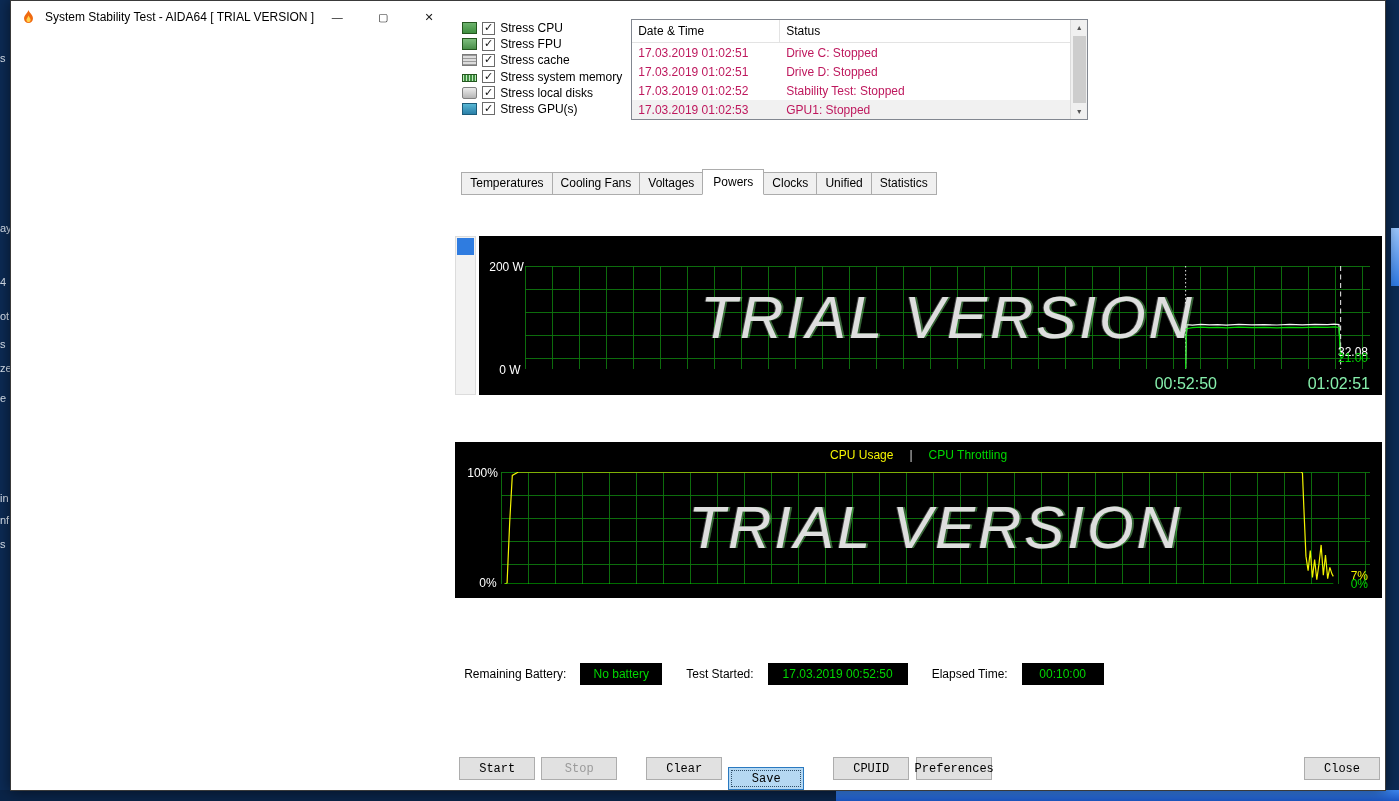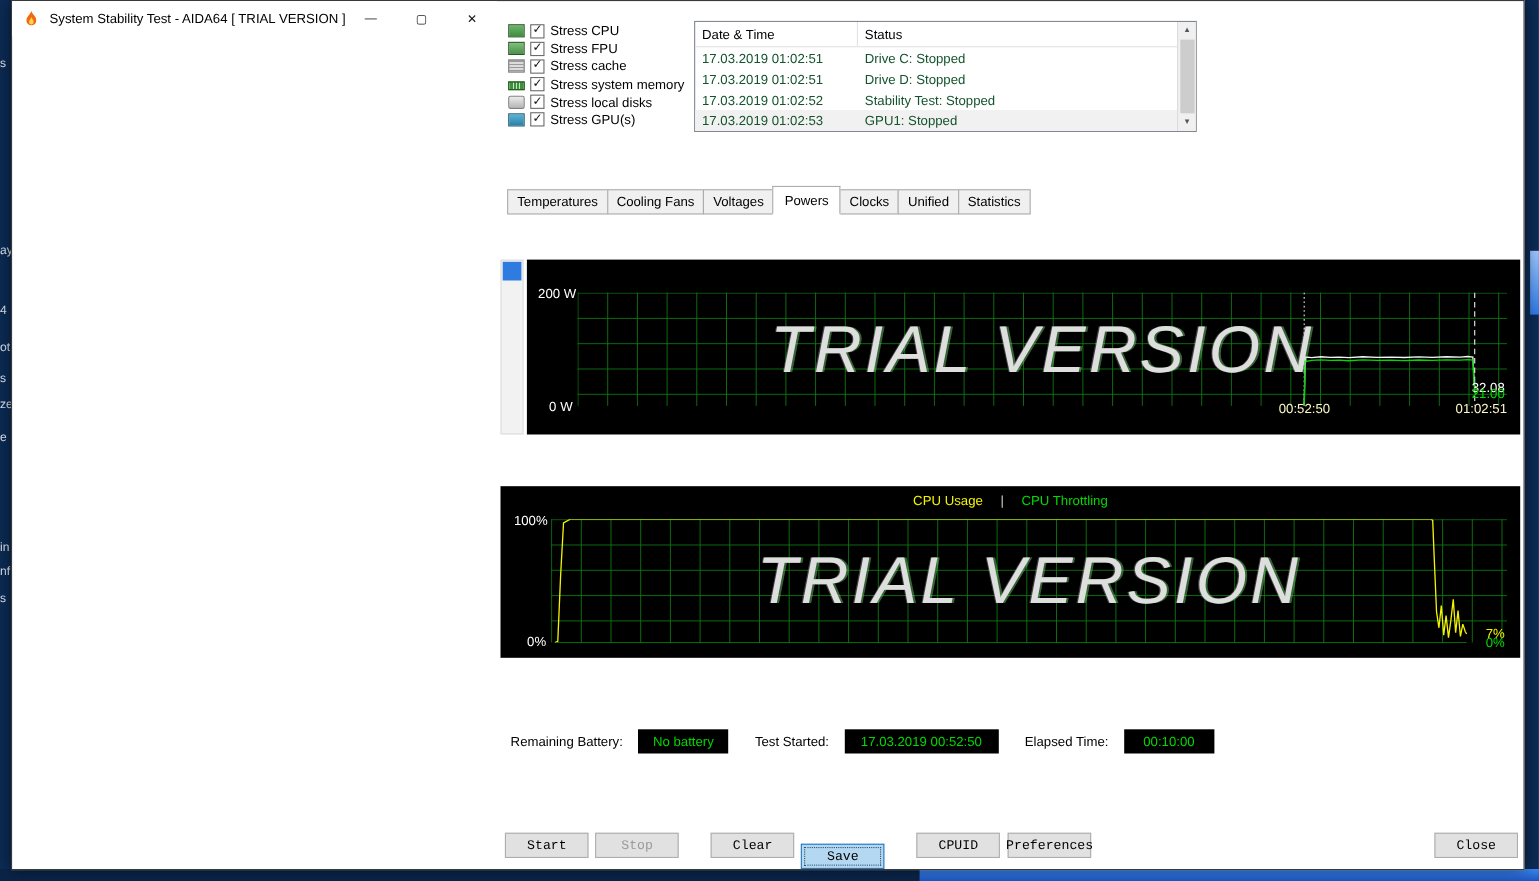--- a/index.html
+++ b/index.html
@@ -46,21 +46,21 @@
         font-size:11px; line-height:1; color:#111; }
   .cb.checked::after { content:"✓"; margin-top:-1px; }
 
   .log { width:457px; margin-left:3px; border:1px solid #828790; background:#fff;
          display:flex; font-size:12px; }
   .log-main { flex:1; display:flex; flex-direction:column; }
   .log-header { display:flex; height:23px; border-bottom:1px solid #e3e3e3; color:#000; }
   .log-header .hc { display:flex; align-items:center; padding-left:6px; }
   .log-header .hc1 { width:148px; border-right:1px solid #e3e3e3; }
   .log-header .hc2 { flex:1; }
-  .log-row { display:flex; height:19px; align-items:center; color:#14532d; }
+  .log-row { display:flex; height:19px; align-items:center; color:#be185d; }
   .log-row .c1 { width:148px; padding-left:6px; }
   .log-row .c2 { flex:1; padding-left:6px; }
   .log-row.highlight { background:#f1f1f1; }
   .log-scroll { width:17px; background:#f0f0f0; border-left:1px solid #dcdcdc;
                 display:flex; flex-direction:column; align-items:center; }
   .scroll-arrow { font-size:7px; color:#555; height:15px; display:flex; align-items:center; }
   .scroll-thumb { width:13px; flex:1; margin:1px 0; background:#cdcdcd; }
 
   
   .tabs { display:flex; margin:13px 0 0 7px; align-items:flex-end; height:22px; }
@@ -94,22 +94,22 @@
   .ylab { position:absolute; font-size:12px; color:#fff; z-index:4; }
   .ylab.top { left:10px; top:24px; }
   .power-chart .ylab.bottom { left:20px; bottom:18px; }
   .usage-chart .ylab.top { left:12px; }
   .usage-chart .ylab.bottom { left:24px; bottom:8px; }
 
   .watermark { position:absolute; inset:0; display:flex; align-items:center; justify-content:center;
                font-size:60px; letter-spacing:3px; color:#dedede; z-index:6; pointer-events:none;
                text-shadow:2px 0 0 rgba(120,220,120,.45), -1px 0 0 rgba(255,255,255,.25);font-style:italic; }
 
-  .x-ticks { position:absolute; left:46px; right:12px; bottom:16px; height:15px;
-             font-size:12px; color:#fef9c3; z-index:4; }
+  .x-ticks { position:absolute; left:46px; right:12px; bottom:5px; height:15px;
+             font-size:16px; color:#86efac; z-index:4; }
   .x-ticks span { position:absolute; white-space:nowrap; }
 
   .end-labels { position:absolute; left:46px; right:12px; top:30px; bottom:26px;
                 font-size:12px; z-index:7; pointer-events:none; }
   .usage-chart .end-labels { bottom:14px; }
   .end-labels span { position:absolute; right:2px; white-space:nowrap; }
 
   
   .status-row { display:flex; align-items:center; margin:25px 0 0 9px; font-size:12px; color:#000; }
   .sbox { background:#000; color:#00d800; text-align:center; padding:4px 0; }

